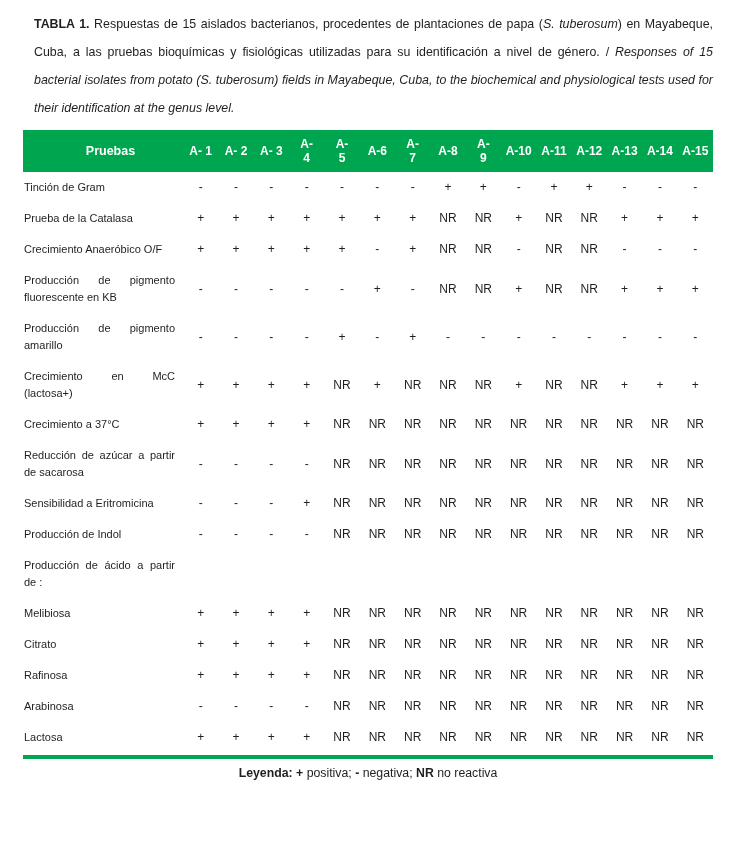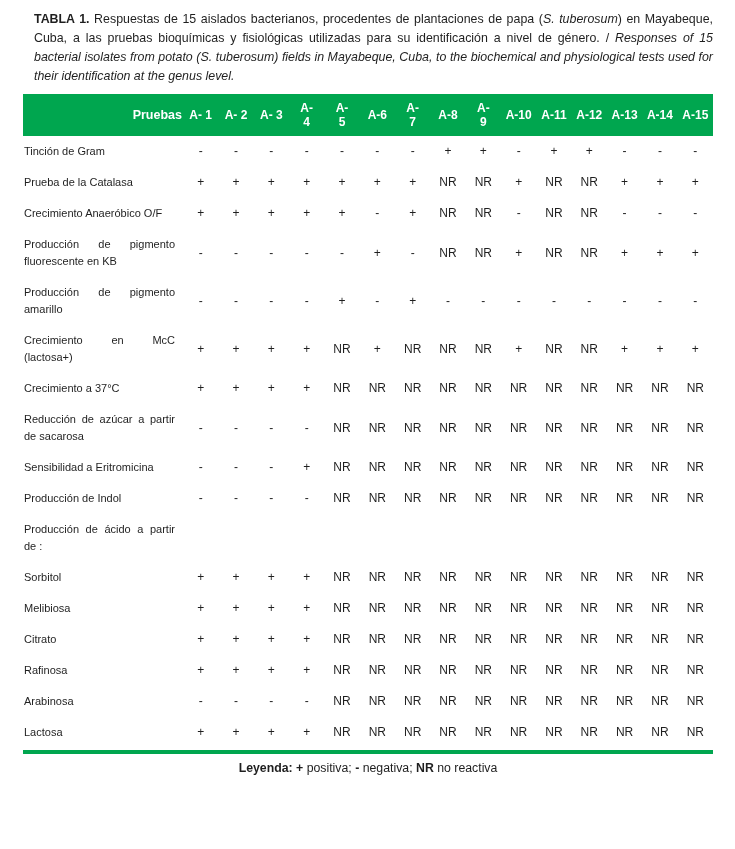--- a/index.html
+++ b/index.html
@@ -15,21 +15,21 @@
   .page {
     box-sizing: border-box;
     width: 735px;
     padding: 10px 22px 0 23px;
   }
   .caption {
     margin: 0 0 8px 11px;
     width: 679px;
     text-align: justify;
     font-size: 12.4px;
-    line-height: 19px;
+    line-height: 28px;
     hyphens: none;
   }
   .caption span.b { font-weight: bold; }
   .caption span.i { font-style: italic; }
   table.results {
     width: 690px;
     border-collapse: collapse;
     table-layout: fixed;
   }
   thead tr { height: 42px; }
@@ -37,21 +37,21 @@
     background: #00a64f;
     color: #ffffff;
     font-weight: bold;
     font-size: 12px;
     vertical-align: middle;
     padding: 2px 1px;
     white-space: pre-line;
     line-height: 14px;
   }
   thead th.first {
-    text-align: right;
+    text-align: center;
     padding-left: 16px;
     font-size: 12.5px;
   }
   thead th:not(.first) { }
   tbody th.rowlabel {
     font-weight: normal;
     text-align: justify;
     font-size: 11px;
     vertical-align: middle;
     padding: 7px 8px 7px 1px;
@@ -311,38 +311,20 @@
           <td class="val"></td>
           <td class="val"></td>
           <td class="val"></td>
           <td class="val"></td>
           <td class="val"></td>
           <td class="val"></td>
           <td class="val"></td>
           <td class="val"></td>
         </tr>
         <tr>
-          <th class="rowlabel">Sorbitol</th>
-          <td class="val">+</td>
-          <td class="val">+</td>
-          <td class="val">+</td>
-          <td class="val">+</td>
-          <td class="val">NR</td>
-          <td class="val">NR</td>
-          <td class="val">NR</td>
-          <td class="val">NR</td>
-          <td class="val">NR</td>
-          <td class="val">NR</td>
-          <td class="val">NR</td>
-          <td class="val">NR</td>
-          <td class="val">NR</td>
-          <td class="val">NR</td>
-          <td class="val">NR</td>
-        </tr>
-        <tr>
           <th class="rowlabel">Melibiosa</th>
           <td class="val">+</td>
           <td class="val">+</td>
           <td class="val">+</td>
           <td class="val">+</td>
           <td class="val">NR</td>
           <td class="val">NR</td>
           <td class="val">NR</td>
           <td class="val">NR</td>
           <td class="val">NR</td>

